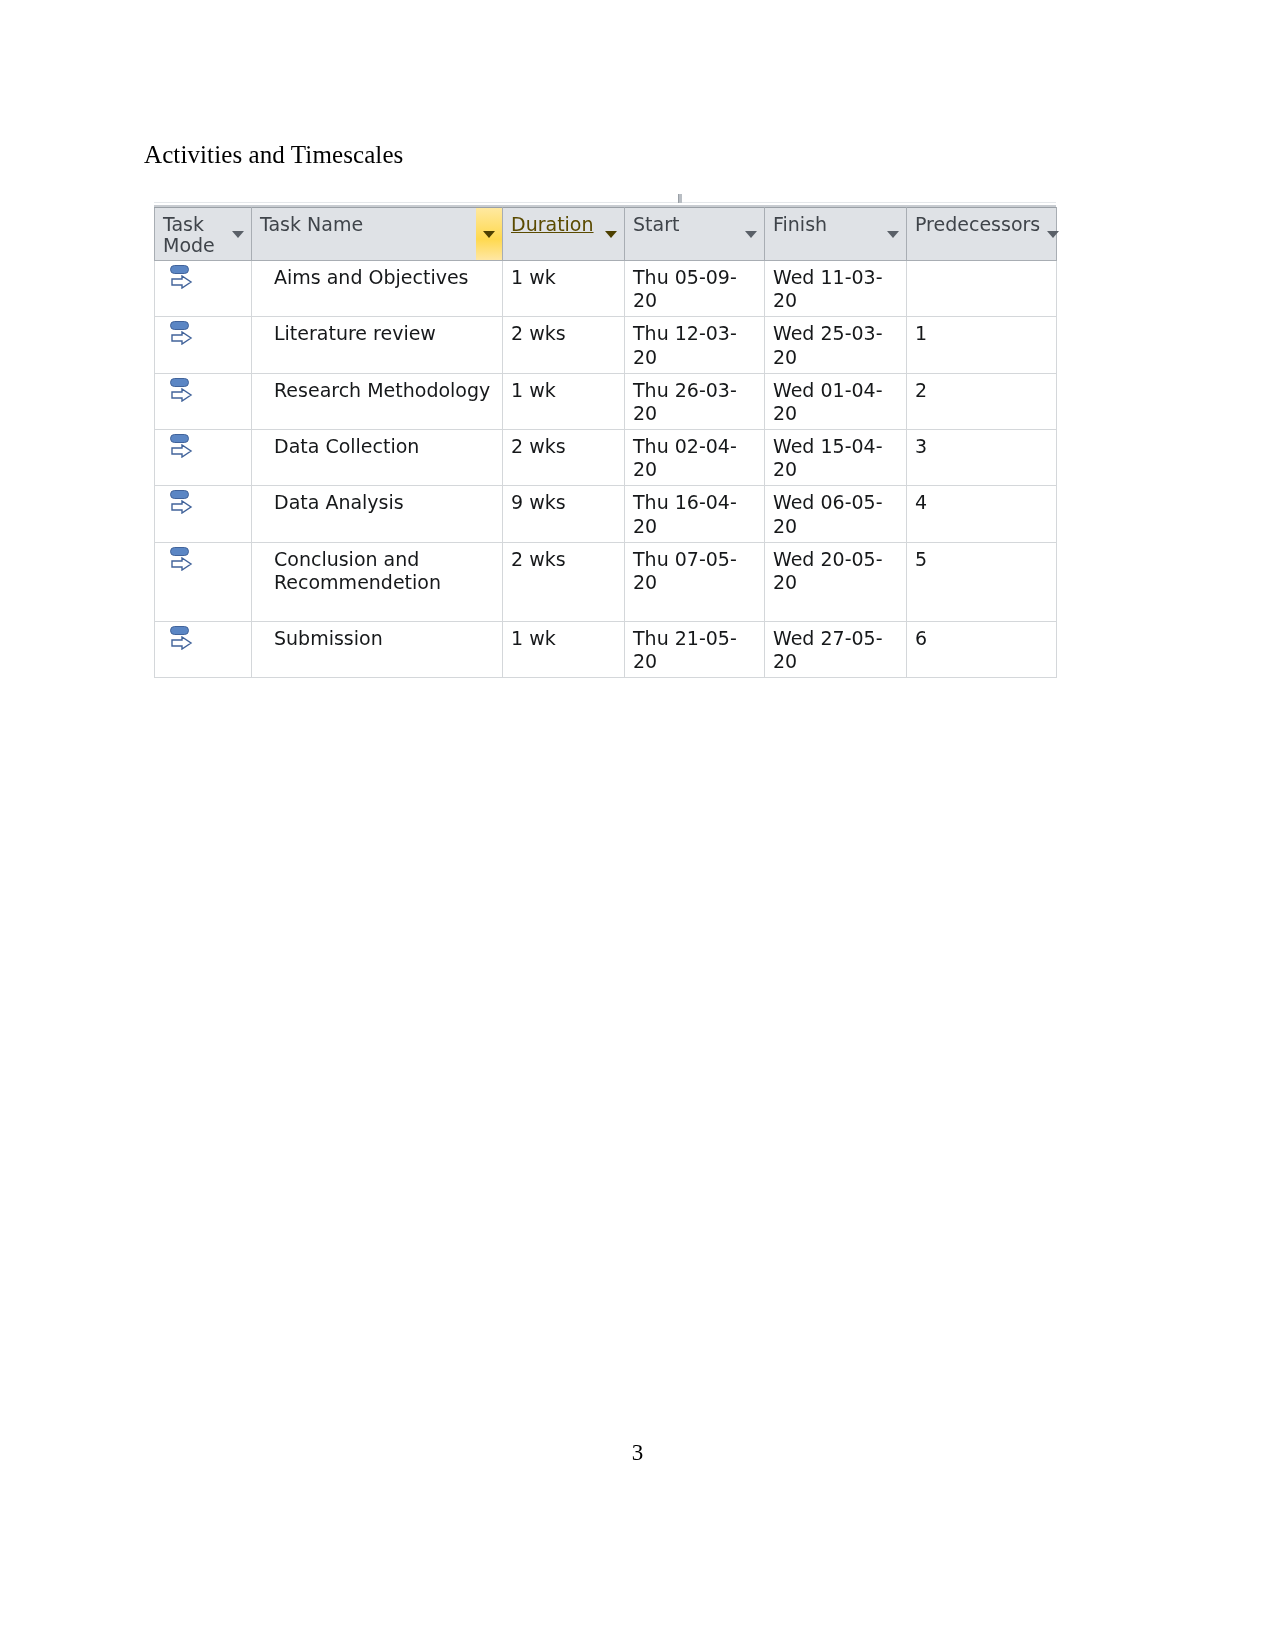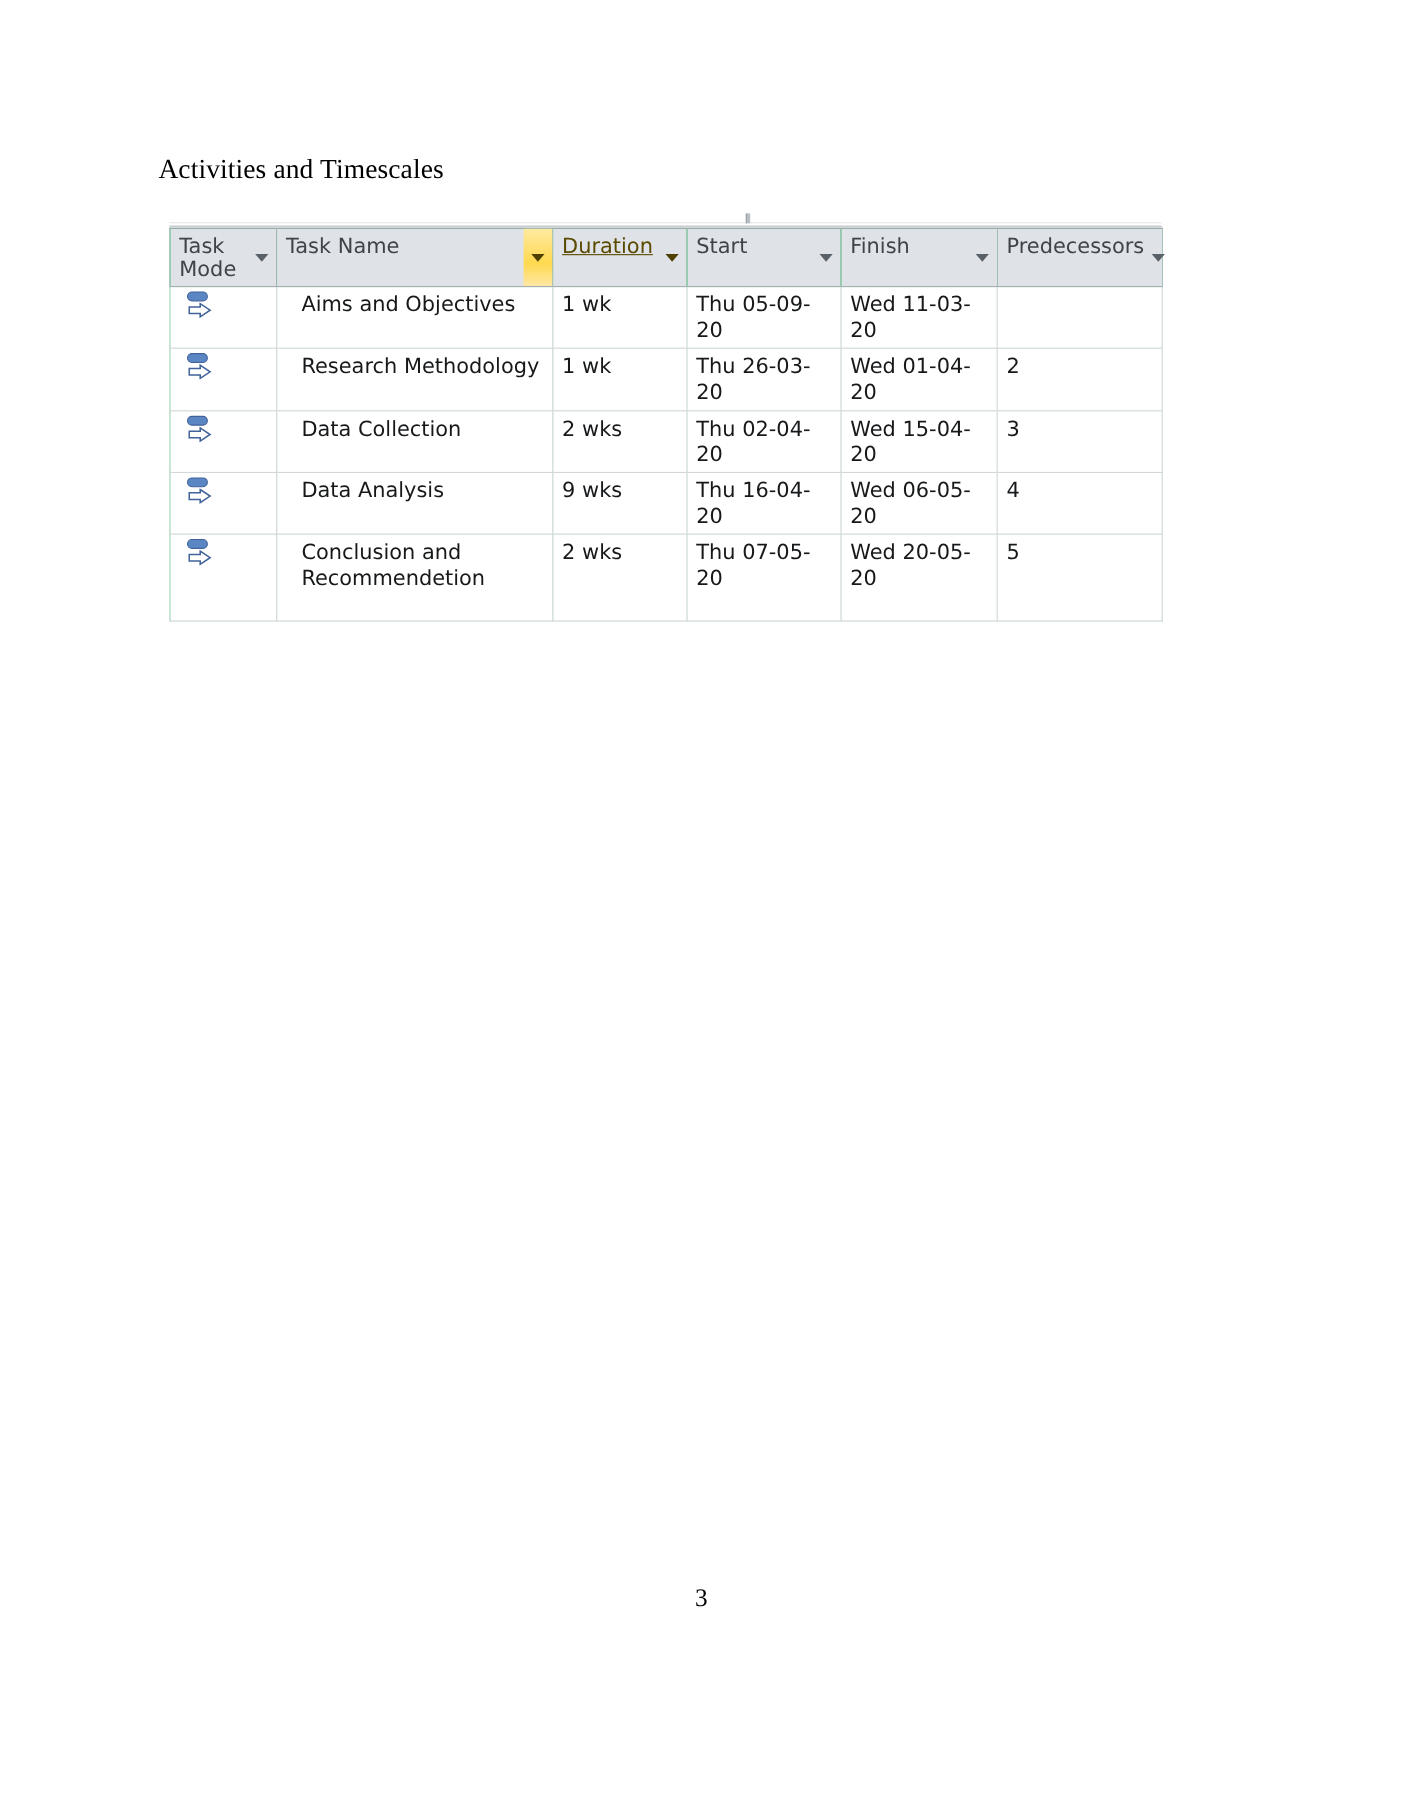--- a/index.html
+++ b/index.html
@@ -61,21 +61,21 @@
     width: 3px;
     height: 9px;
     background: #b9bec4;
     border-left: 1px solid #9aa0a6;
   }
 
   .grid {
     width: 100%;
     border-collapse: collapse;
     table-layout: fixed;
-    background: #86efac;
+    background: #4d7c0f;
   }
 
   
   .grid thead th {
     background: #dfe2e6;
     border: 1px solid #a8adb3;
     border-top: 1px solid #9aa0a6;
     padding: 0;
     vertical-align: top;
     font-weight: normal;
@@ -293,20 +293,35 @@
         </tr>
         <tr>
           <td class="cell-mode">
             <div class="mode-icon">
               <span class="mode-pill"></span>
               <svg class="mode-arrow" width="22" height="14" viewBox="0 0 22 14">
                 <path d="M1 4 H11 V1 L20 7 L11 13 V10 H1 Z" fill="#ffffff" stroke="#41639a" stroke-width="1.4"></path>
               </svg>
             </div>
           </td>
+          <td class="cell-text cell-taskname">Literature review</td>
+          <td class="cell-text col-duration-body">2 wks</td>
+          <td class="cell-text ">Thu 12-03-20</td>
+          <td class="cell-text ">Wed 25-03-20</td>
+          <td class="cell-text ">1</td>
+        </tr>
+        <tr>
+          <td class="cell-mode">
+            <div class="mode-icon">
+              <span class="mode-pill"></span>
+              <svg class="mode-arrow" width="22" height="14" viewBox="0 0 22 14">
+                <path d="M1 4 H11 V1 L20 7 L11 13 V10 H1 Z" fill="#ffffff" stroke="#41639a" stroke-width="1.4"></path>
+              </svg>
+            </div>
+          </td>
           <td class="cell-text cell-taskname">Research Methodology</td>
           <td class="cell-text col-duration-body">1 wk</td>
           <td class="cell-text ">Thu 26-03-20</td>
           <td class="cell-text ">Wed 01-04-20</td>
           <td class="cell-text ">2</td>
         </tr>
         <tr>
           <td class="cell-mode">
             <div class="mode-icon">
               <span class="mode-pill"></span>
@@ -345,17 +360,32 @@
               </svg>
             </div>
           </td>
           <td class="cell-text cell-taskname">Conclusion and
 Recommendetion</td>
           <td class="cell-text col-duration-body">2 wks</td>
           <td class="cell-text ">Thu 07-05-20</td>
           <td class="cell-text ">Wed 20-05-20</td>
           <td class="cell-text ">5</td>
         </tr>
+        <tr>
+          <td class="cell-mode">
+            <div class="mode-icon">
+              <span class="mode-pill"></span>
+              <svg class="mode-arrow" width="22" height="14" viewBox="0 0 22 14">
+                <path d="M1 4 H11 V1 L20 7 L11 13 V10 H1 Z" fill="#ffffff" stroke="#41639a" stroke-width="1.4"></path>
+              </svg>
+            </div>
+          </td>
+          <td class="cell-text cell-taskname">Submission</td>
+          <td class="cell-text col-duration-body">1 wk</td>
+          <td class="cell-text ">Thu 21-05-20</td>
+          <td class="cell-text ">Wed 27-05-20</td>
+          <td class="cell-text ">6</td>
+        </tr>
       </tbody>
   </table>
 </div>
 
 <div class="page-number">3</div>
 
 </body></html>

